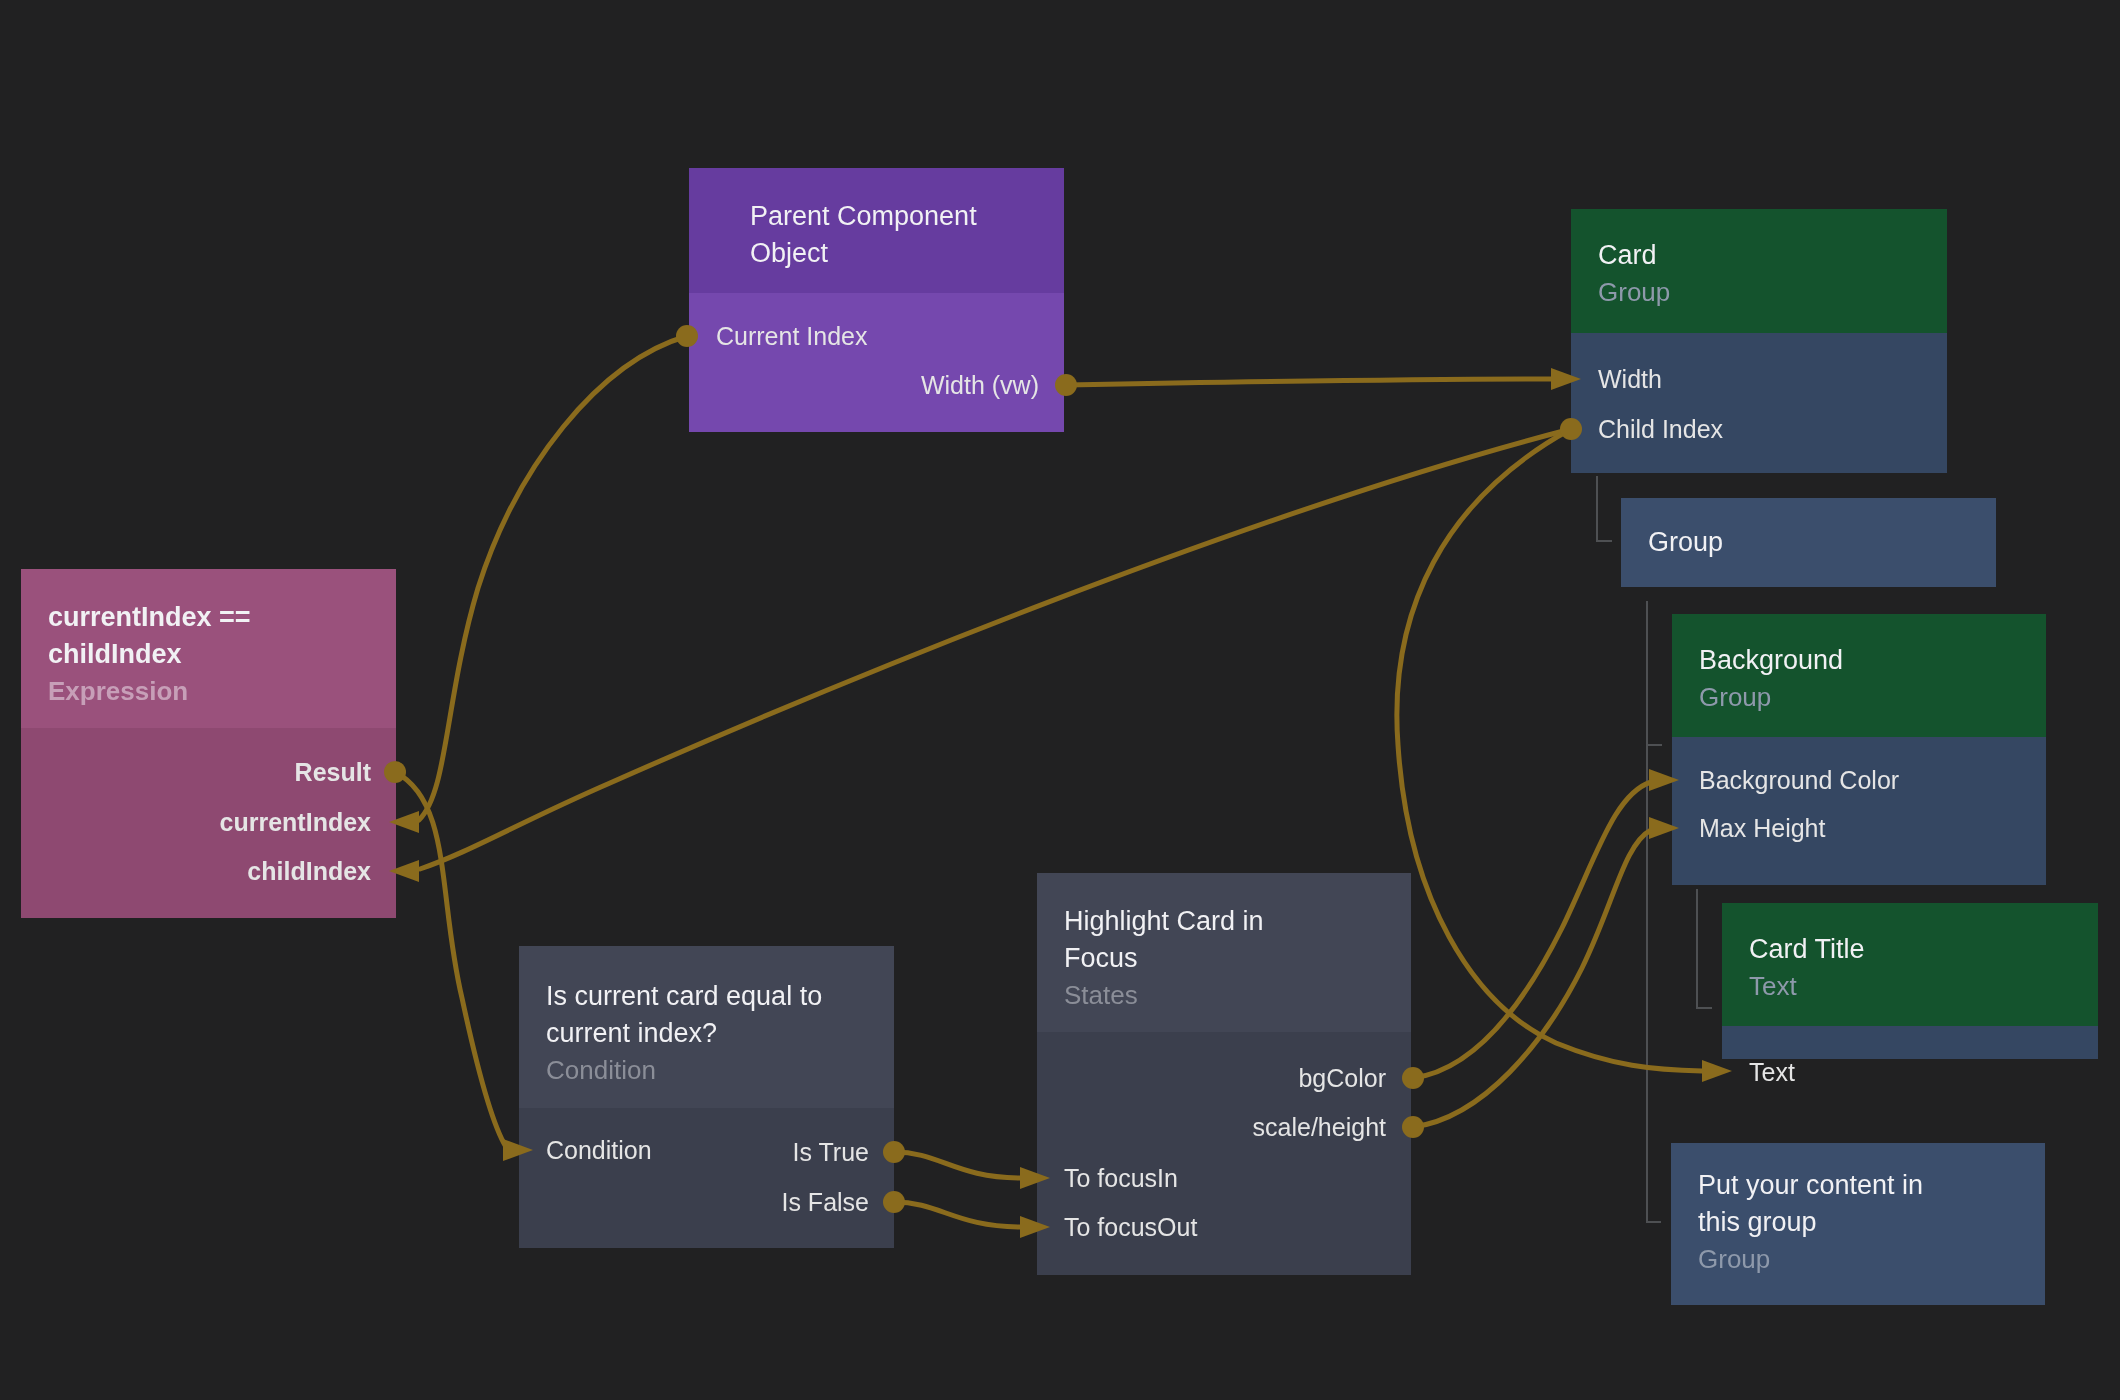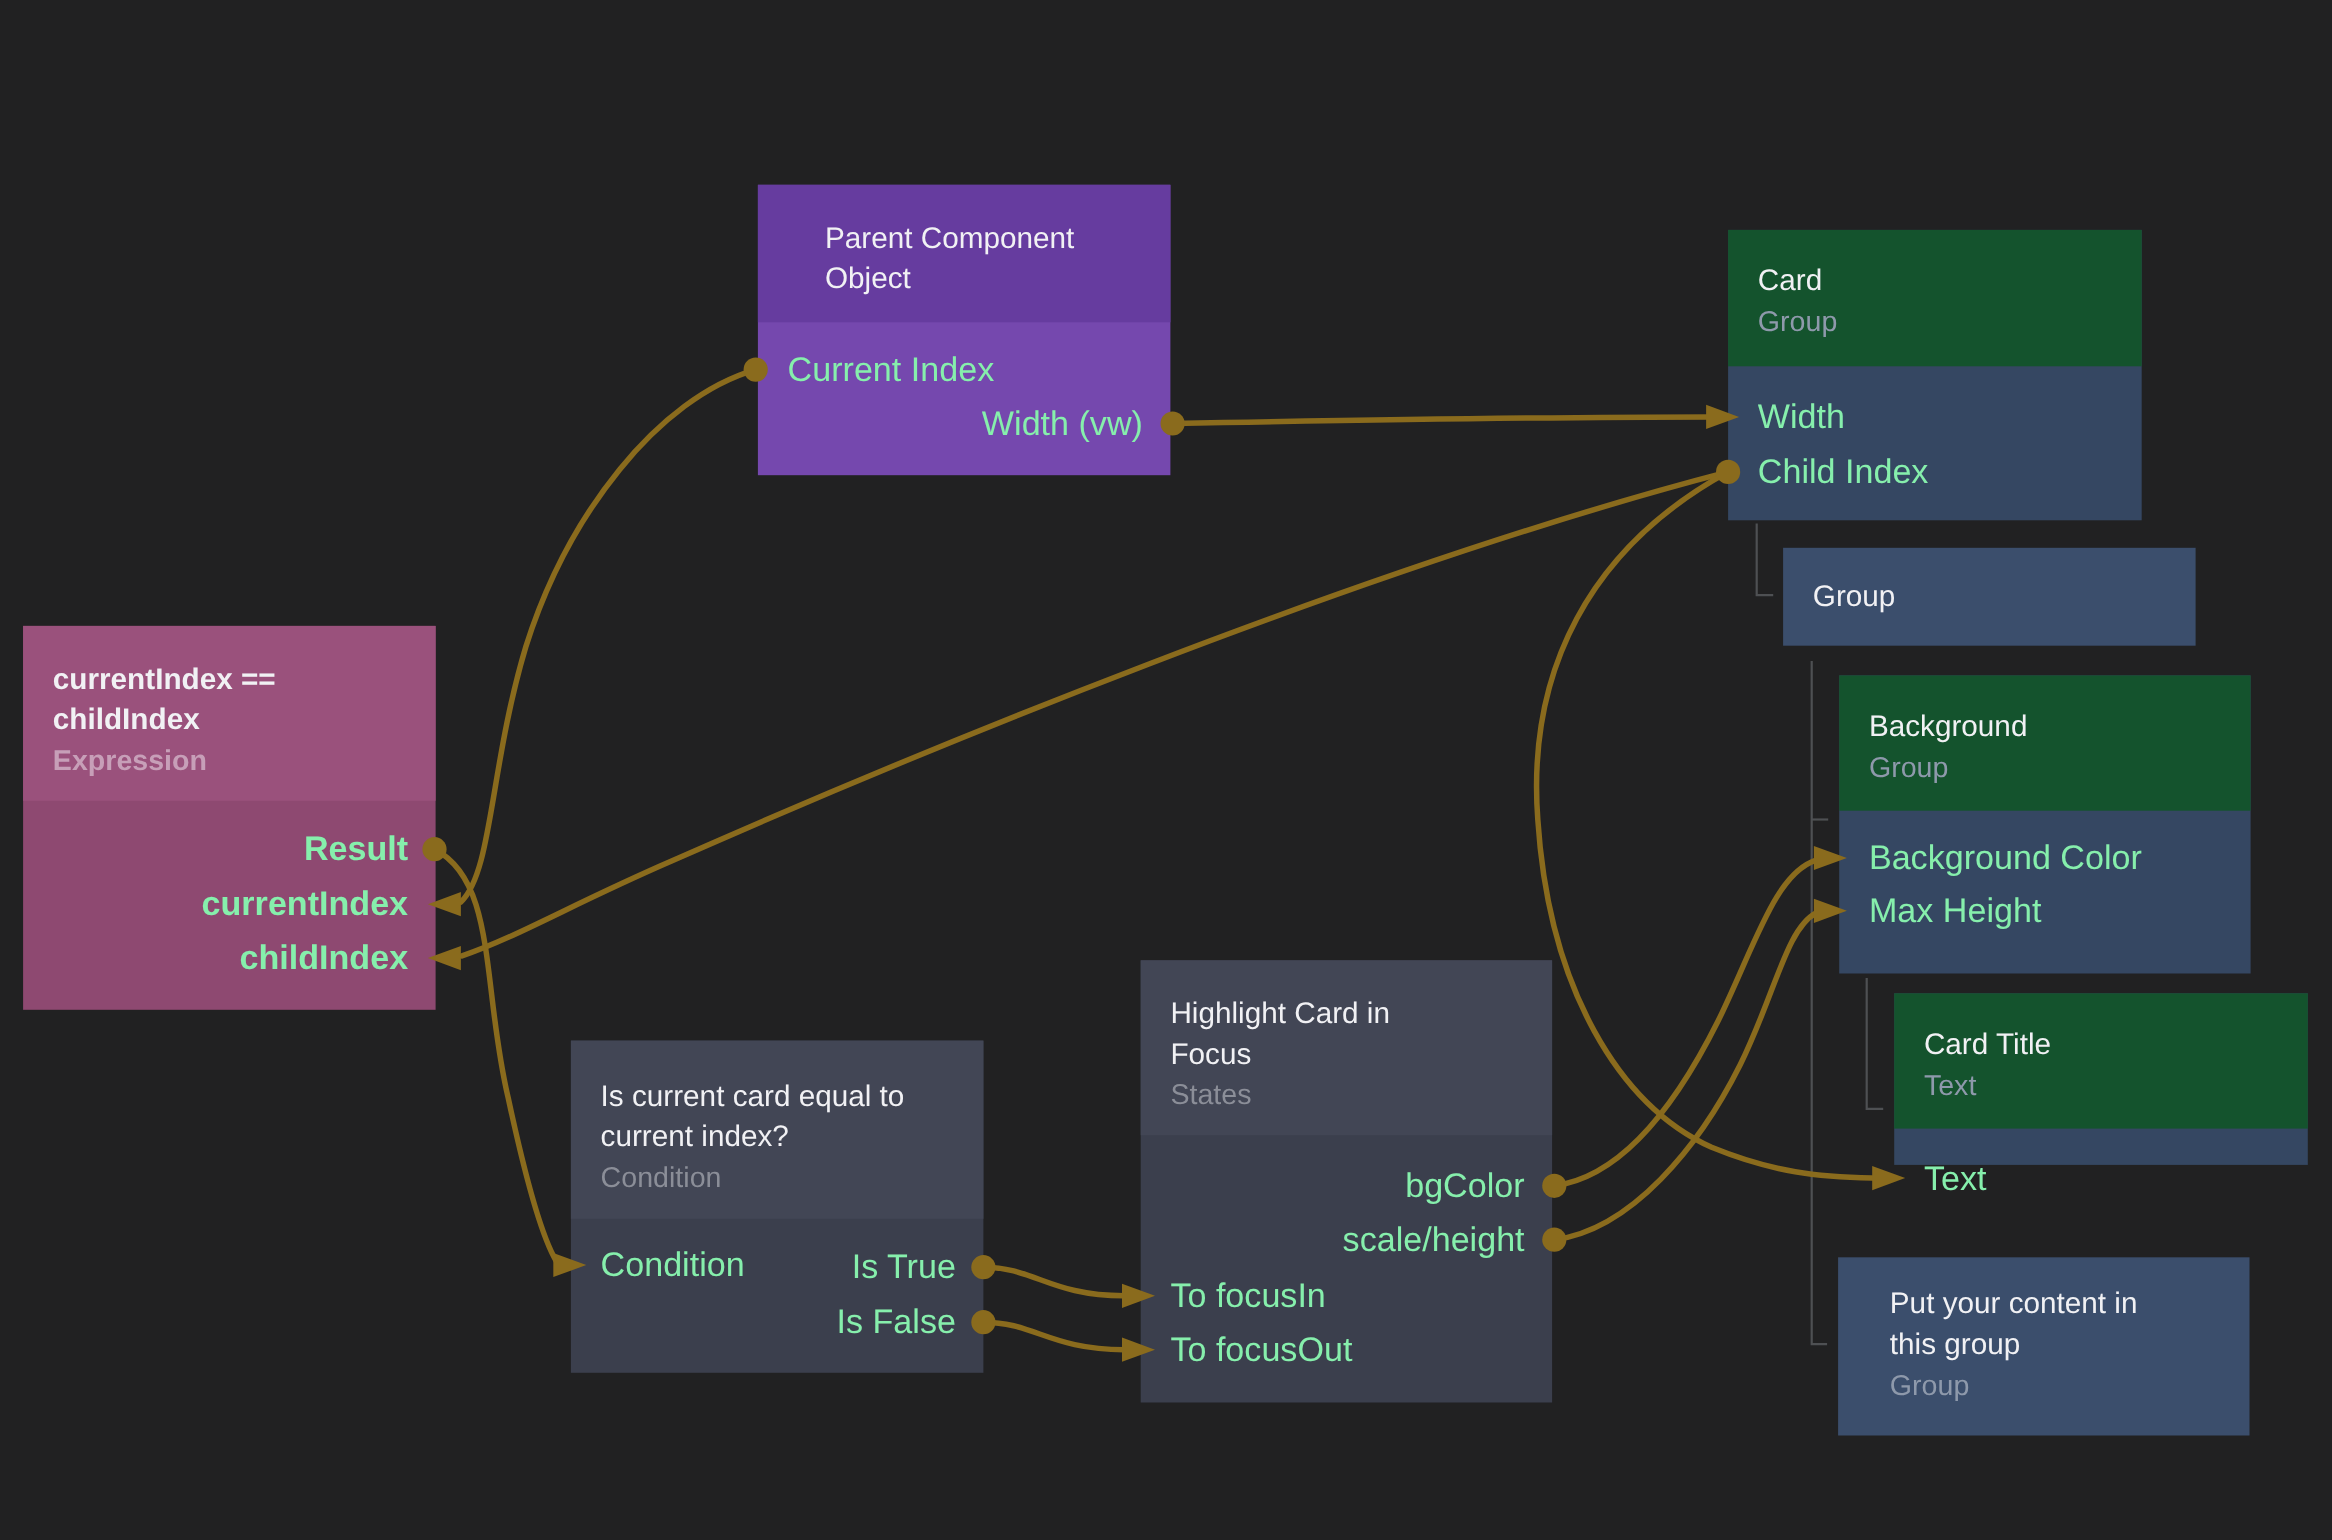--- a/index.html
+++ b/index.html
@@ -6,21 +6,21 @@
   #canvas{
     position:relative;width:2120px;height:1400px;overflow:hidden;
     background:#212122;
     font-family:"Liberation Sans", sans-serif;
     color:#f1f1f4;
   }
   .node{position:absolute;box-sizing:border-box;}
   .node .hd{position:absolute;left:0;top:0;width:100%;box-sizing:border-box;}
   .title{font-size:27px;line-height:37px;color:#f1f1f4;}
   .subtitle{font-size:26px;line-height:36px;}
-  .port{position:absolute;height:34px;line-height:34px;font-size:31px;white-space:nowrap;color:#86efac;}
+  .port{position:absolute;height:34px;line-height:34px;font-size:25px;white-space:nowrap;color:#e5e5e5;}
   .port.pl{left:27px;}
   .port.pr{right:25px;text-align:right;}
   
   .purple{background:#7548ae;}
   .purple .hd{background:#663c9f;}
   .blue{background:#354762;}
   .blue .hd{background:#14532d;}
   .blue .subtitle{color:#8e99ab;}
   .blue.flat{background:#3b4e6c;}
   .pink{background:#8e4971;}
@@ -71,21 +71,21 @@
   </div>
 
   <div class="node blue" style="left:1722px;top:903px;width:376px;height:156px;">
     <div class="hd" style="height:123px;">
       <div class="title" style="padding:28px 0 0 27px;">Card Title</div>
       <div class="subtitle" style="padding-left:27px;">Text</div>
     </div>
     <div class="port pl" style="top:152px;">Text</div>
   </div>
 
-  <div class="node blue flat" style="left:1671px;top:1143px;width:374px;height:162px;padding-left:20px;">
+  <div class="node blue flat" style="left:1671px;top:1143px;width:374px;height:162px;">
     <div class="title" style="padding:24px 0 0 27px;max-width:270px;">Put your content in this group</div>
     <div class="subtitle" style="padding-left:27px;">Group</div>
   </div>
 
   <div class="node pink" style="left:21px;top:569px;width:375px;height:349px;font-weight:bold;">
     <div class="hd" style="height:159px;">
       <div class="title" style="padding:30px 0 0 27px;max-width:280px;">currentIndex == childIndex</div>
       <div class="subtitle" style="padding-left:27px;">Expression</div>
     </div>
     <div class="port pr" style="top:186px;">Result</div>

